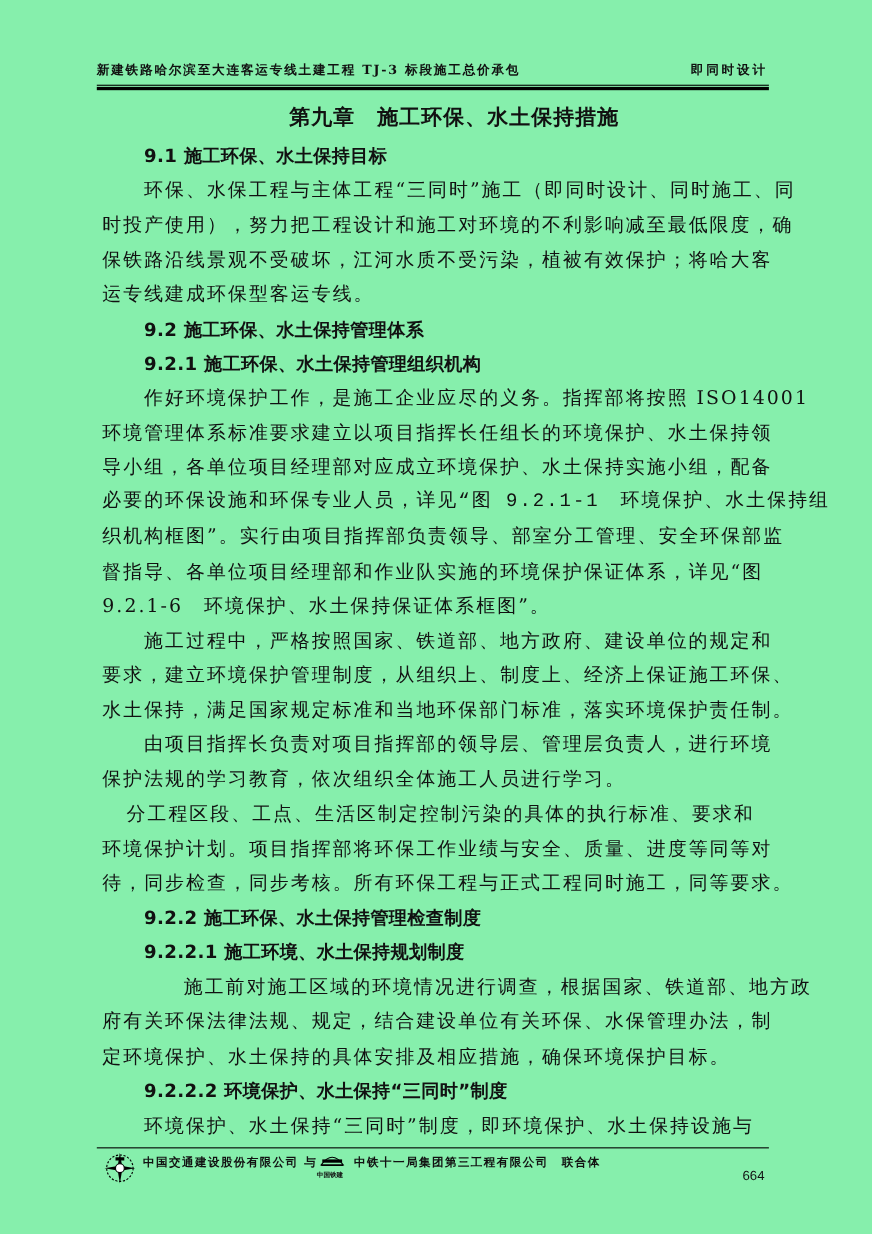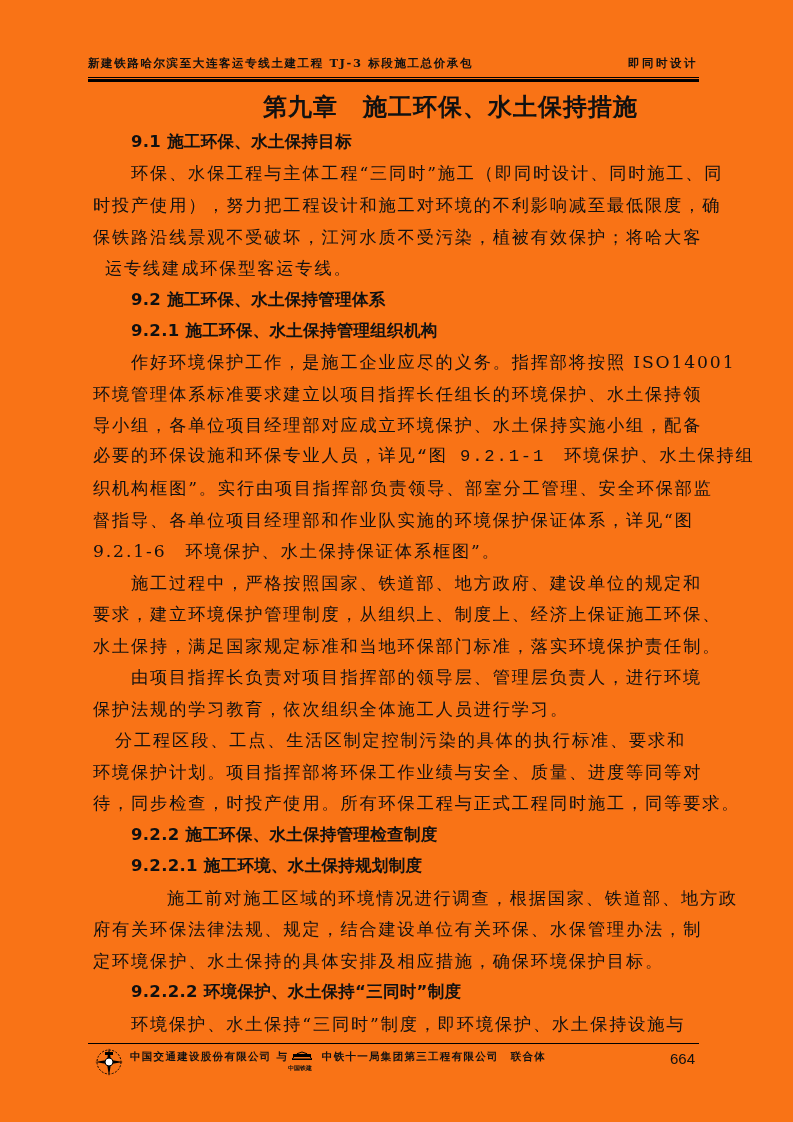--- a/index.html
+++ b/index.html
@@ -1,77 +1,77 @@
 <!DOCTYPE html>
 <html><head>
 <meta charset="utf-8">
 <style>
   html, body { margin: 0; padding: 0; background: #ffffff; }
   body { width: 793px; height: 1122px; position: relative; overflow: hidden;
          font-family: "DejaVu Serif", "Liberation Serif", serif; color: #111; }
-  .page { position: absolute; left: 0; top: 0; width: 793px; height: 1122px; background: #f97316; }
+  .page { position: absolute; left: 0; top: 0; width: 793px; height: 1122px; background: #86efac; }
 
   
   .hdr { position: absolute; left: 88px; top: 54px; width: 610px; height: 18px; }
   .hdr-left { position: absolute; left: 0; top: 2px; font-size: 11.5px; font-weight: bold; letter-spacing: 1.6px; white-space: nowrap; }
   .hdr-right { position: absolute; right: 0; top: 2px; font-size: 11.5px; font-weight: bold; letter-spacing: 2.5px; white-space: nowrap; }
   .hdr-rule-thin { position: absolute; left: 88px; top: 77px; width: 611px; height: 1px; background: #000; }
   .hdr-rule-thick { position: absolute; left: 88px; top: 79px; width: 611px; height: 3px; background: #000; }
 
   
   .content { position: absolute; left: 93px; top: 96px; width: 606px; }
   .line { position: absolute; left: 0; white-space: nowrap; font-size: 17.2px; line-height: 22px; letter-spacing: 1.85px; }
-  .chapter { font-family: "DejaVu Sans", "Liberation Sans", sans-serif; font-weight: bold; font-size: 24px; letter-spacing: 1px; }
+  .chapter { font-family: "DejaVu Sans", "Liberation Sans", sans-serif; font-weight: bold; font-size: 19px; letter-spacing: 1px; }
   .h2 { font-family: "DejaVu Sans", "Liberation Sans", sans-serif; font-weight: bold; font-size: 16.5px; letter-spacing: 0.3px; }
 
   
   .ftr-rule { position: absolute; left: 88px; top: 1043px; width: 611px; height: 1px; background: #000; }
   .ftr { position: absolute; left: 88px; top: 1046px; width: 611px; height: 36px; text-align: right; }
   .ftr-logo1 { position: absolute; left: 5px; top: 0px; width: 32px; height: 32px; }
   .ftr-text { position: absolute; left: 42px; top: 4px; font-size: 10.5px; font-weight: bold; letter-spacing: 1.3px; white-space: nowrap; }
   .ftr-logo2 { position: absolute; left: 202px; top: 1px; width: 24px; height: 14px; }
   .ftr-logo2-cap { position: absolute; left: 200px; top: 18px; font-size: 6px; font-weight: bold; font-family: "DejaVu Sans", sans-serif; white-space: nowrap; }
-  .ftr-page { position: absolute; right: 4px; top: 4px; font-family: "Liberation Sans", sans-serif; font-size: 15px; }
+  .ftr-page { position: absolute; right: 4px; top: 16px; font-family: "Liberation Sans", sans-serif; font-size: 12px; }
 </style>
 </head>
 <body>
 
 <div class="page">
 
   <div class="hdr">
     <span class="hdr-left">新建铁路哈尔滨至大连客运专线土建工程 TJ-3 标段施工总价承包</span>
     <span class="hdr-right">即同时设计</span>
   </div>
   <div class="hdr-rule-thin"></div>
   <div class="hdr-rule-thick"></div>
 
   <div class="content" id="content">
       <div class="line chapter" style="top: 0px; left: 170px;">第九章　施工环保、水土保持措施</div>
       <div class="line h2" style="top: 35px; left: 38px;">9.1 施工环保、水土保持目标</div>
       <div class="line" style="top: 66px; left: 38px;">环保、水保工程与主体工程“三同时”施工（即同时设计、同时施工、同</div>
       <div class="line" style="top: 98px; left: 0px;">时投产使用），努力把工程设计和施工对环境的不利影响减至最低限度，确</div>
       <div class="line" style="top: 130px; left: 0px;">保铁路沿线景观不受破坏，江河水质不受污染，植被有效保护；将哈大客</div>
-      <div class="line" style="top: 161px; left: 0px; margin-left: 12px;">运专线建成环保型客运专线。</div>
+      <div class="line" style="top: 161px; left: 0px;">运专线建成环保型客运专线。</div>
       <div class="line h2" style="top: 193px; left: 38px;">9.2 施工环保、水土保持管理体系</div>
       <div class="line h2" style="top: 224px; left: 38px;">9.2.1 施工环保、水土保持管理组织机构</div>
       <div class="line" style="top: 255px; left: 38px;">作好环境保护工作，是施工企业应尽的义务。指挥部将按照 ISO14001</div>
       <div class="line" style="top: 287px; left: 0px;">环境管理体系标准要求建立以项目指挥长任组长的环境保护、水土保持领</div>
       <div class="line" style="top: 318px; left: 0px;">导小组，各单位项目经理部对应成立环境保护、水土保持实施小组，配备</div>
       <div class="line" style="top: 350px; left: 0px; font-family: Liberation Mono, monospace;">必要的环保设施和环保专业人员，详见“图 9.2.1-1　环境保护、水土保持组</div>
       <div class="line" style="top: 381px; left: 0px;">织机构框图”。实行由项目指挥部负责领导、部室分工管理、安全环保部监</div>
       <div class="line" style="top: 413px; left: 0px;">督指导、各单位项目经理部和作业队实施的环境保护保证体系，详见“图</div>
       <div class="line" style="top: 444px; left: 0px;">9.2.1-6　环境保护、水土保持保证体系框图”。</div>
       <div class="line" style="top: 476px; left: 38px;">施工过程中，严格按照国家、铁道部、地方政府、建设单位的规定和</div>
       <div class="line" style="top: 507px; left: 0px;">要求，建立环境保护管理制度，从组织上、制度上、经济上保证施工环保、</div>
       <div class="line" style="top: 539px; left: 0px;">水土保持，满足国家规定标准和当地环保部门标准，落实环境保护责任制。</div>
       <div class="line" style="top: 570px; left: 38px;">由项目指挥长负责对项目指挥部的领导层、管理层负责人，进行环境</div>
       <div class="line" style="top: 602px; left: 0px;">保护法规的学习教育，依次组织全体施工人员进行学习。</div>
       <div class="line" style="top: 633px; left: 22px;">分工程区段、工点、生活区制定控制污染的具体的执行标准、要求和</div>
       <div class="line" style="top: 665px; left: 0px;">环境保护计划。项目指挥部将环保工作业绩与安全、质量、进度等同等对</div>
-      <div class="line" style="top: 696px; left: 0px;">待，同步检查，时投产使用。所有环保工程与正式工程同时施工，同等要求。</div>
+      <div class="line" style="top: 696px; left: 0px;">待，同步检查，同步考核。所有环保工程与正式工程同时施工，同等要求。</div>
       <div class="line h2" style="top: 728px; left: 38px;">9.2.2 施工环保、水土保持管理检查制度</div>
       <div class="line h2" style="top: 759px; left: 38px;">9.2.2.1 施工环境、水土保持规划制度</div>
       <div class="line" style="top: 791px; left: 38px; margin-left: 36px;">施工前对施工区域的环境情况进行调查，根据国家、铁道部、地方政</div>
       <div class="line" style="top: 822px; left: 0px;">府有关环保法律法规、规定，结合建设单位有关环保、水保管理办法，制</div>
       <div class="line" style="top: 854px; left: 0px;">定环境保护、水土保持的具体安排及相应措施，确保环境保护目标。</div>
       <div class="line h2" style="top: 885px; left: 38px;">9.2.2.2 环境保护、水土保持“三同时”制度</div>
       <div class="line" style="top: 917px; left: 38px;">环境保护、水土保持“三同时”制度，即环境保护、水土保持设施与</div>
     </div>
 
   <div class="ftr-rule"></div>

